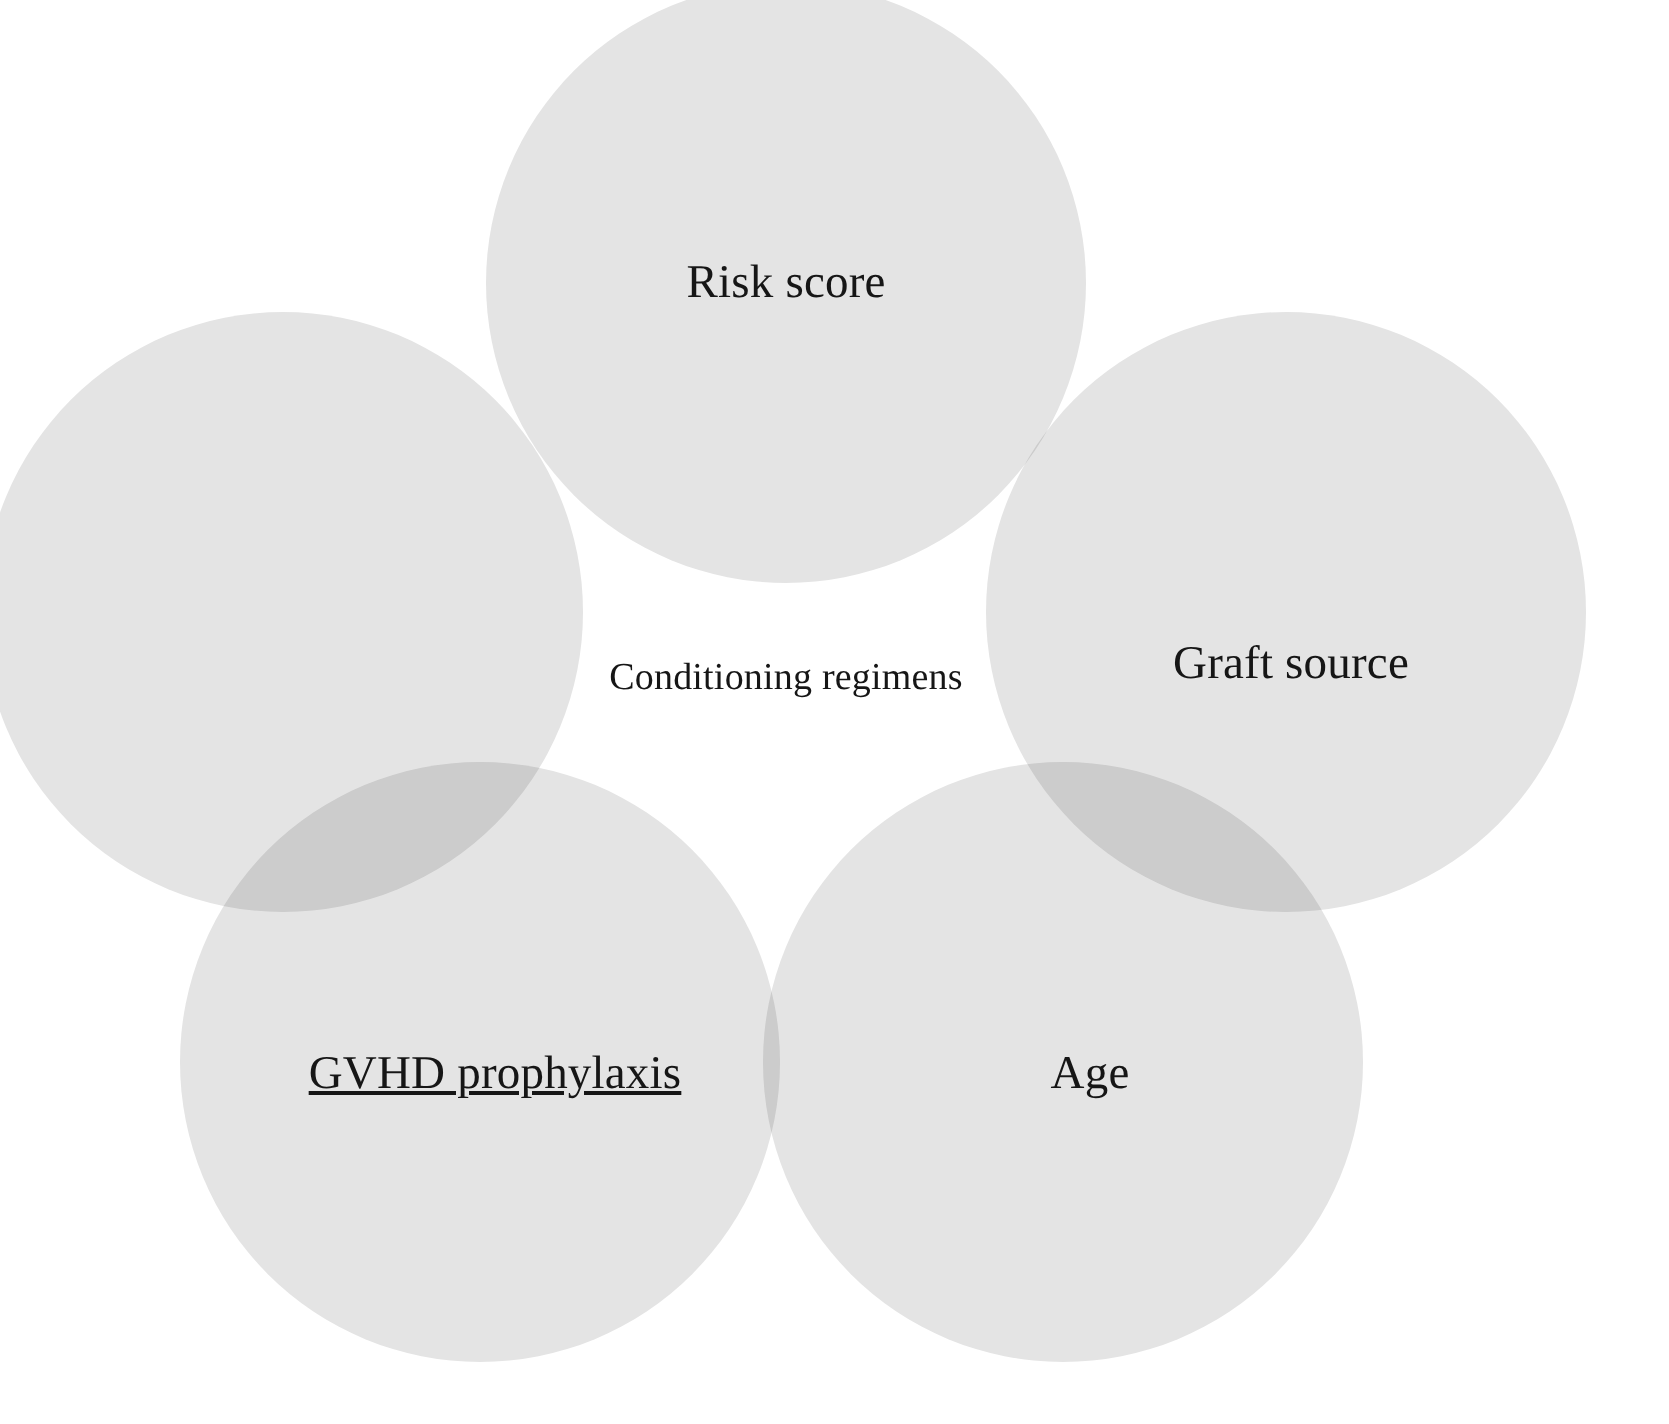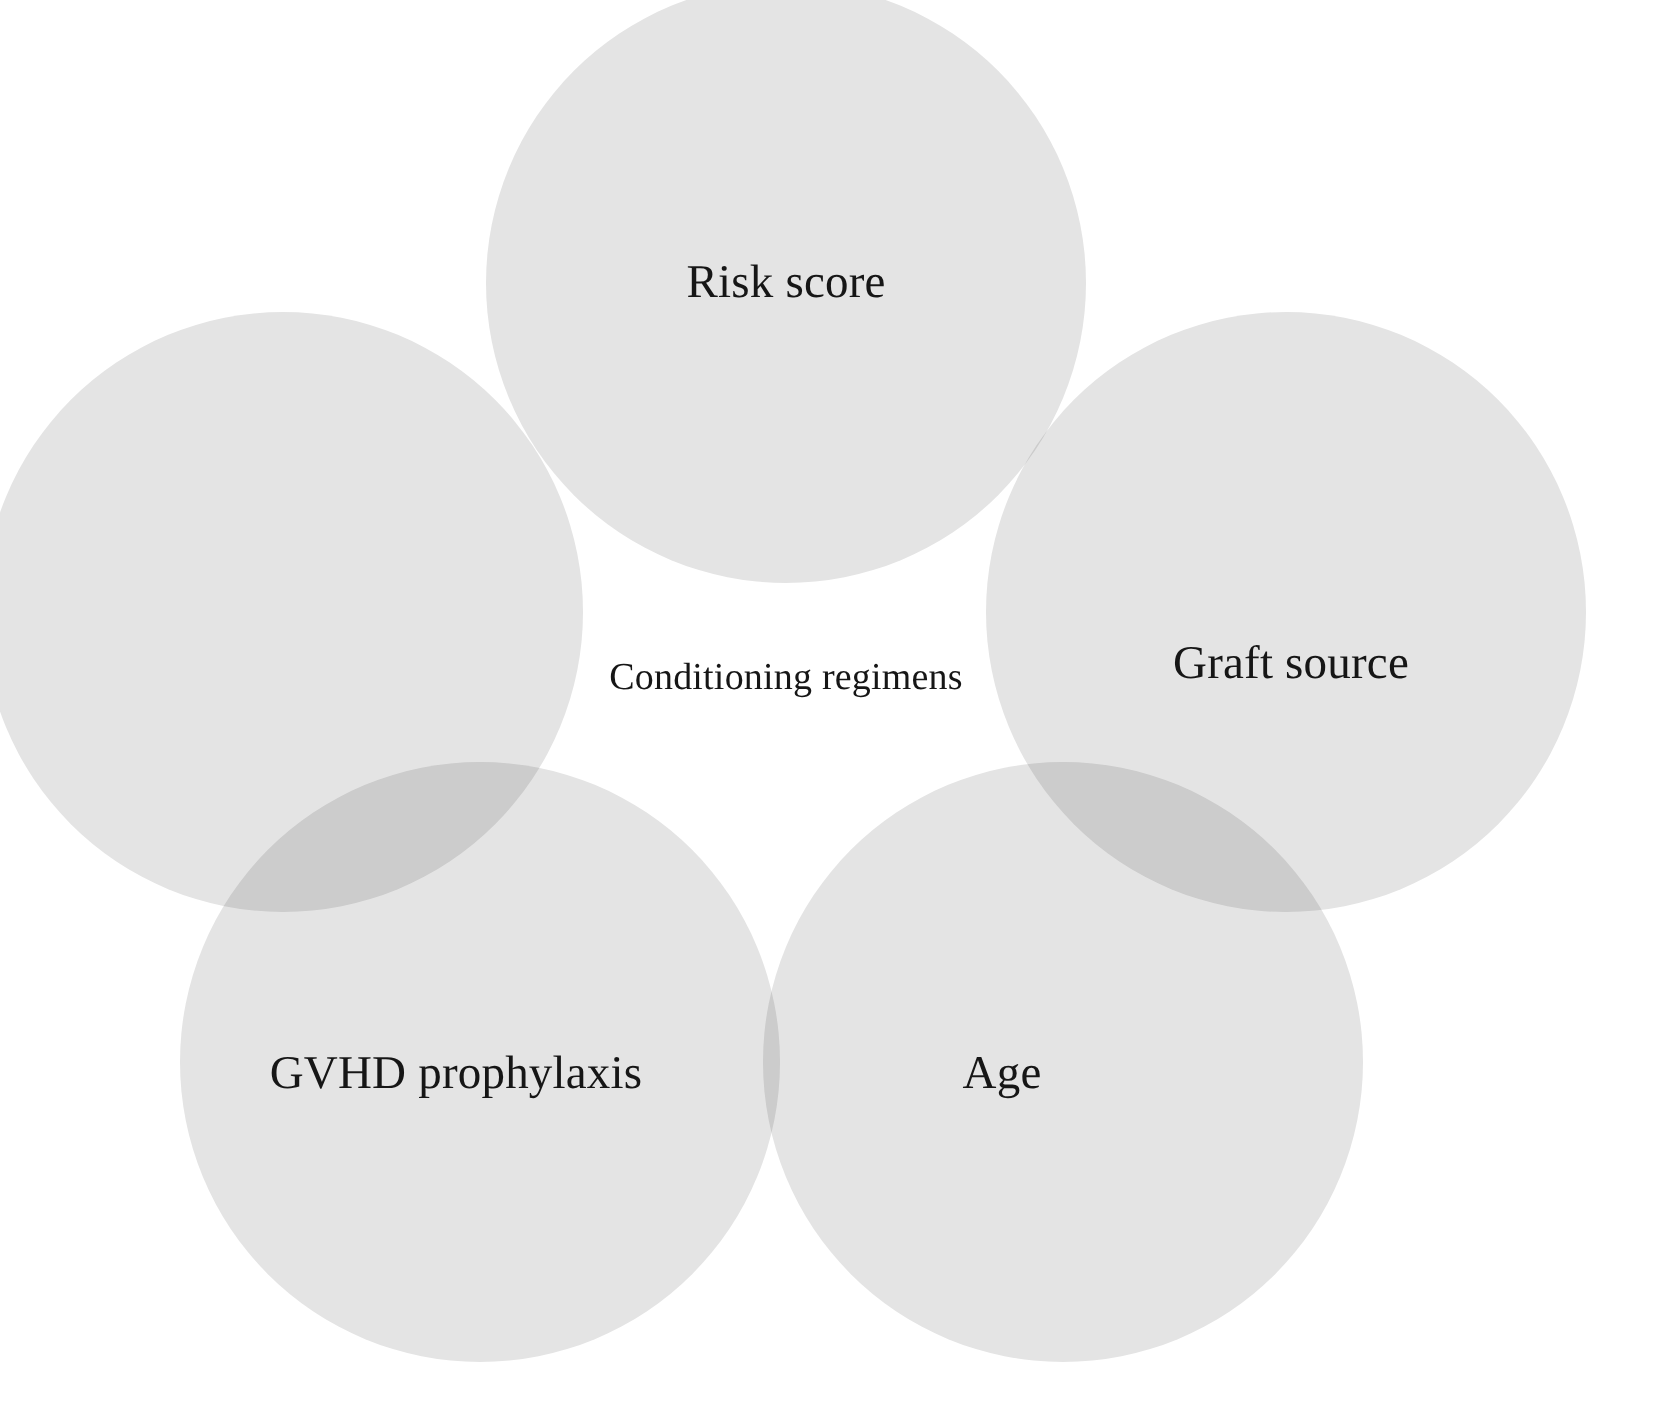--- a/index.html
+++ b/index.html
@@ -70,19 +70,19 @@
         <circle cx="480" cy="1062" r="300" fill="#e4e4e4" class="venn-circle"></circle>
         <circle cx="1063" cy="1062" r="300" fill="#e4e4e4" class="venn-circle"></circle>
       </g>
   </svg>
 
   <div class="node-label petal" id="label-risk-score" style="left: 786px; top: 282px;">Risk score</div>
 
 
   <div class="node-label petal" id="label-graft-source" style="left: 1291px; top: 620px; margin-top: 43px;">Graft source</div>
 
-  <div class="node-label petal" id="label-gvhd-prophylaxis" style="left: 456px; top: 1073px;">GVHD prophylaxis</div>
+  <div class="node-label petal" id="label-gvhd-prophylaxis" style="left: 495px; top: 1073px; text-decoration: underline;">GVHD prophylaxis</div>
 
-  <div class="node-label petal" id="label-age" style="left: 1002px; top: 1073px;">Age</div>
+  <div class="node-label petal" id="label-age" style="left: 1090px; top: 1073px;">Age</div>
 
   <div class="node-label center" id="label-conditioning-regimens" style="left: 786px; top: 677px;">Conditioning regimens</div>
 
 </div>
 
 </body></html>

